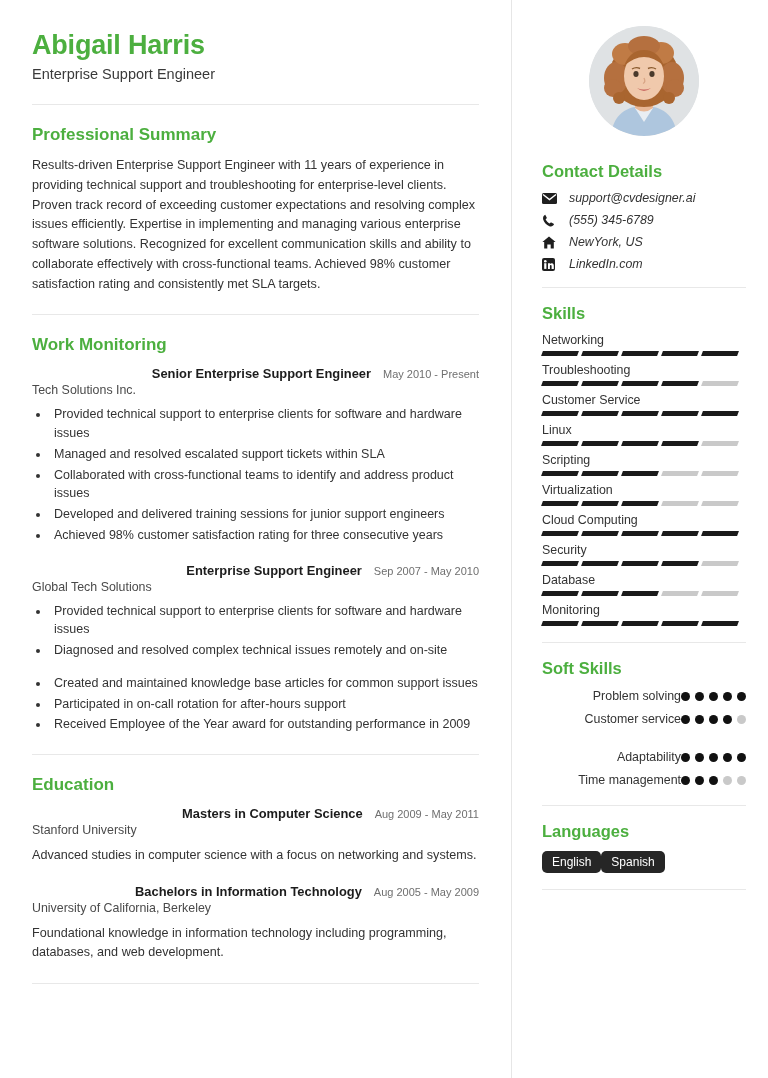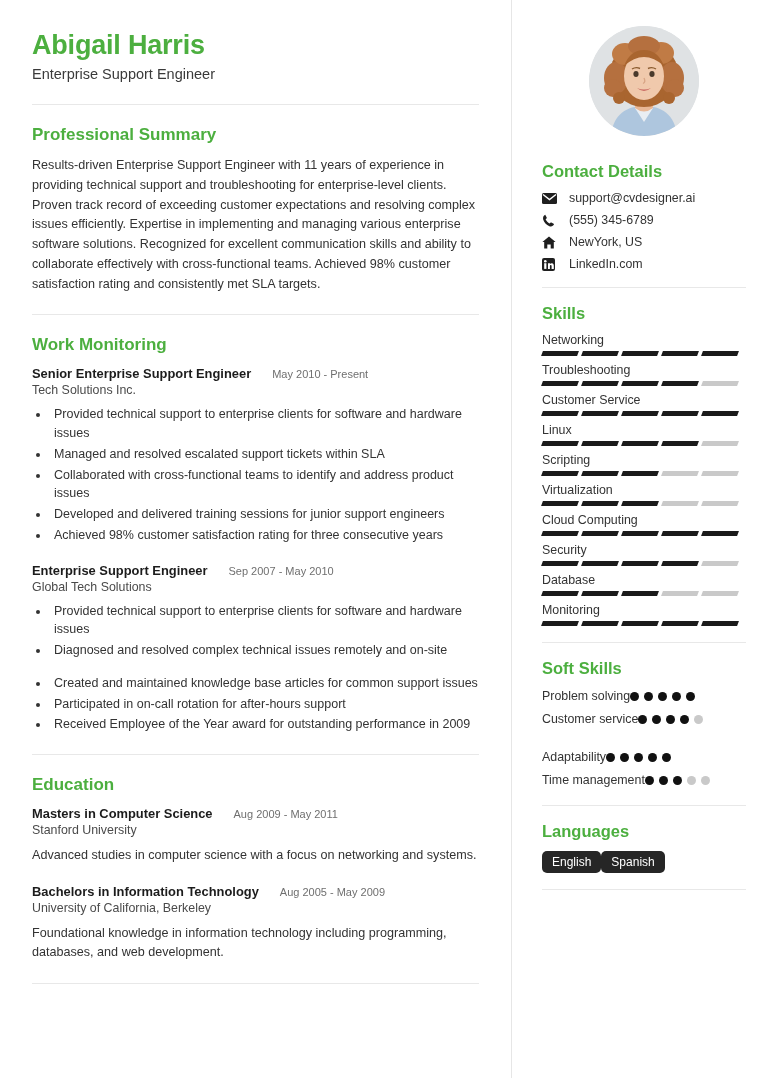--- a/index.html
+++ b/index.html
@@ -30,21 +30,21 @@
   .section { margin-top:20px; }
   .section-title {
     font-size:17px; font-weight:bold; color:#4caf3f; margin-bottom:11px;
   }
   .summary-text {
     font-size:12.6px; line-height:1.57; color:#333;
   }
 
   .entry { margin-top:2px; }
   .entry + .entry { margin-top:18px; }
-  .entry-head { display:flex; justify-content:flex-start; align-items:baseline;gap:9px; }
+  .entry-head { display:flex; justify-content:flex-end; align-items:baseline; }
   .entry-role { font-size:12.9px; font-weight:bold; color:#1c1c1c; }
   .entry-date { font-size:11px; color:#6f6f6f; white-space:nowrap; padding-left:12px; }
   .entry-org { font-size:12.4px; color:#4a4a4a; margin-top:2px; }
   .entry-desc { font-size:12.6px; line-height:1.55; color:#333; margin-top:9px; }
 
   ul.bullets { margin:8px 0 0 18px; }
   ul.bullets li {
     font-size:12.5px; line-height:1.5; color:#333;
     margin-bottom:2px; padding-left:4px;
   }
@@ -67,33 +67,33 @@
     font-size:16.5px; font-weight:bold; color:#4caf3f; margin-bottom:10px;
   }
   .r-hr { height:1px; background:#e8e8e8; border:0; margin:16px 0; }
 
   .contact-row { display:flex; align-items:center; margin-bottom:8px; }
   .c-icon {
     width:17px; min-width:17px; height:14px; margin-right:10px;
     display:flex; align-items:center; justify-content:flex-start; color:#1f1f1f;
   }
   .c-icon svg { display:block; }
-  .c-text { font-size:12.4px; color:#333; }
+  .c-text { font-size:12.4px; color:#333;font-style:italic; }
 
   .skill-item { margin-bottom:7px; }
   .skill-name { font-size:12.4px; color:#333; margin-bottom:4px; }
   .bars { display:flex; gap:4px; }
   .bar {
     width:36px; height:5px; background:#c9c9c9;
     transform:skewX(-20deg);
   }
   .bar.on { background:#1a1a1a; }
 
   .soft-row {
-    display:flex; justify-content:flex-start; align-items:center;
+    display:flex; justify-content:flex-end; align-items:center;
     margin-bottom:6px;
   }
   .soft-name { font-size:12.4px; color:#333; line-height:1.35; max-width:110px; }
   .dots { display:flex; gap:5px; flex-shrink:0; }
   .dot { width:9px; height:9px; border-radius:50%; background:#c9c9c9; }
   .dot.on { background:#111111; }
   .soft-gap { height:16px; }
 
   .lang-tags { display:flex; flex-wrap:wrap; }
   .lang-tag {

